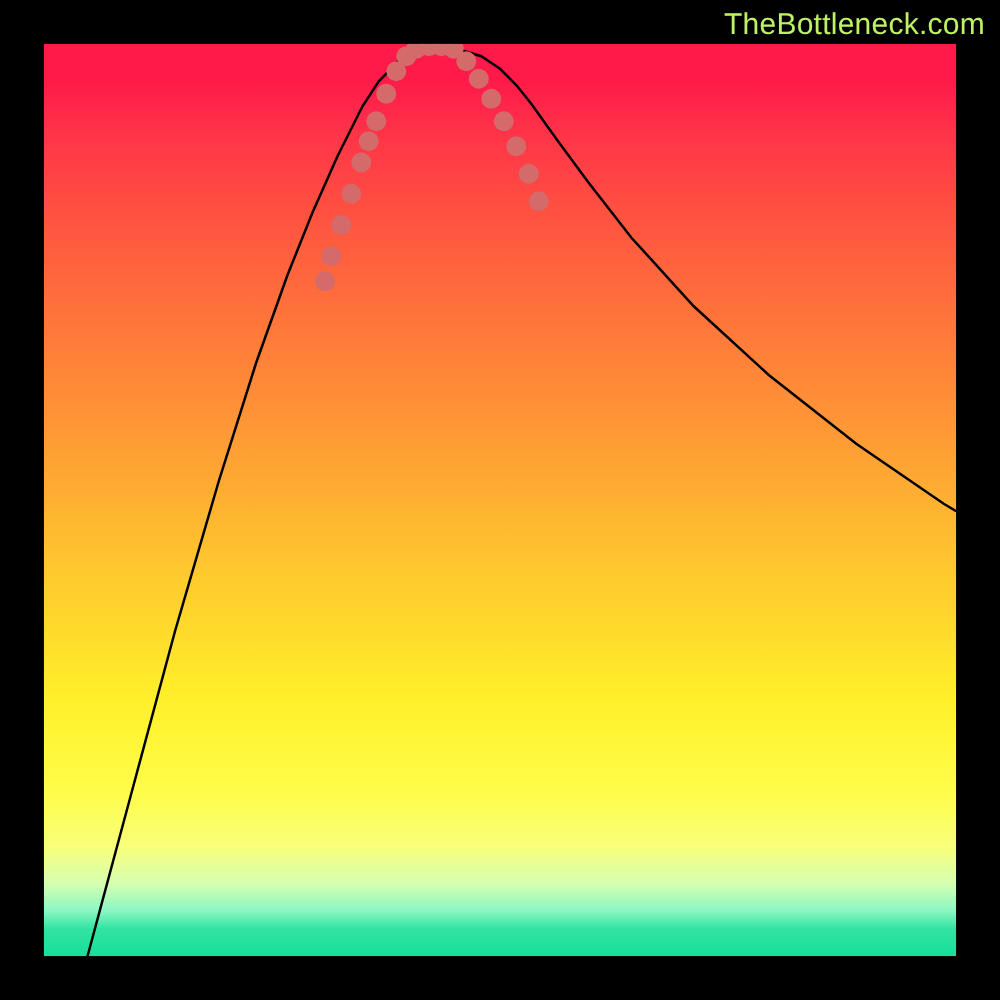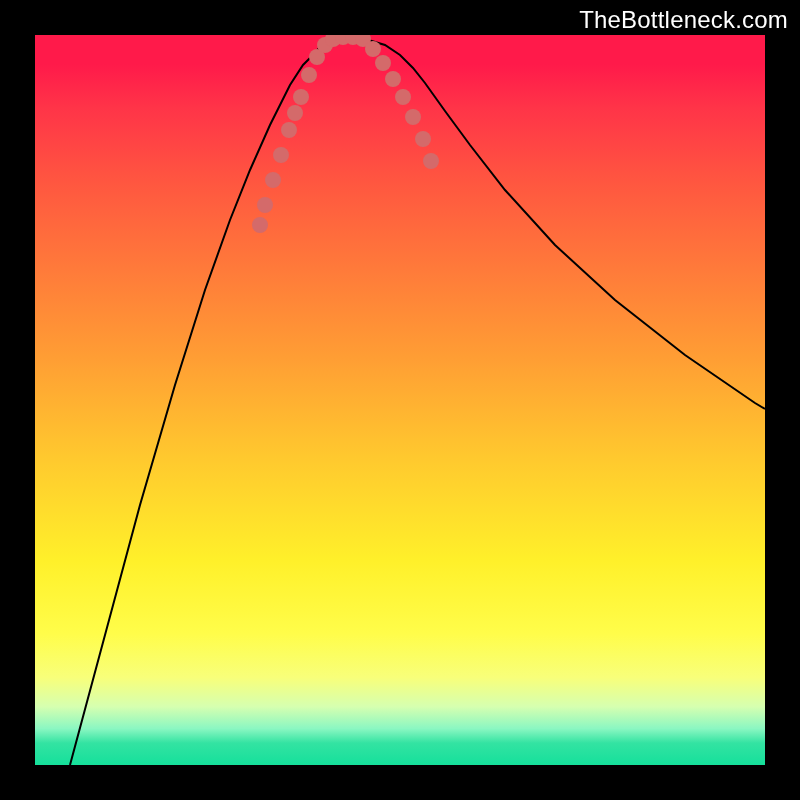--- a/index.html
+++ b/index.html
@@ -59,21 +59,21 @@
   .dot {
     fill: #d46a6a;
     stroke: none;
   }
   .watermark {
     position: absolute;
     top: 6px;
     right: 12px;
     font-family: Arial, Helvetica, sans-serif;
     font-size: 24px;
-    color: #ffffff;
+    color: #bef264;
     font-weight: 400;
     letter-spacing: 0.2px;
     user-select: none;
   }
 </style>
 </head>
 <body>
 
 <div class="stage">
 

